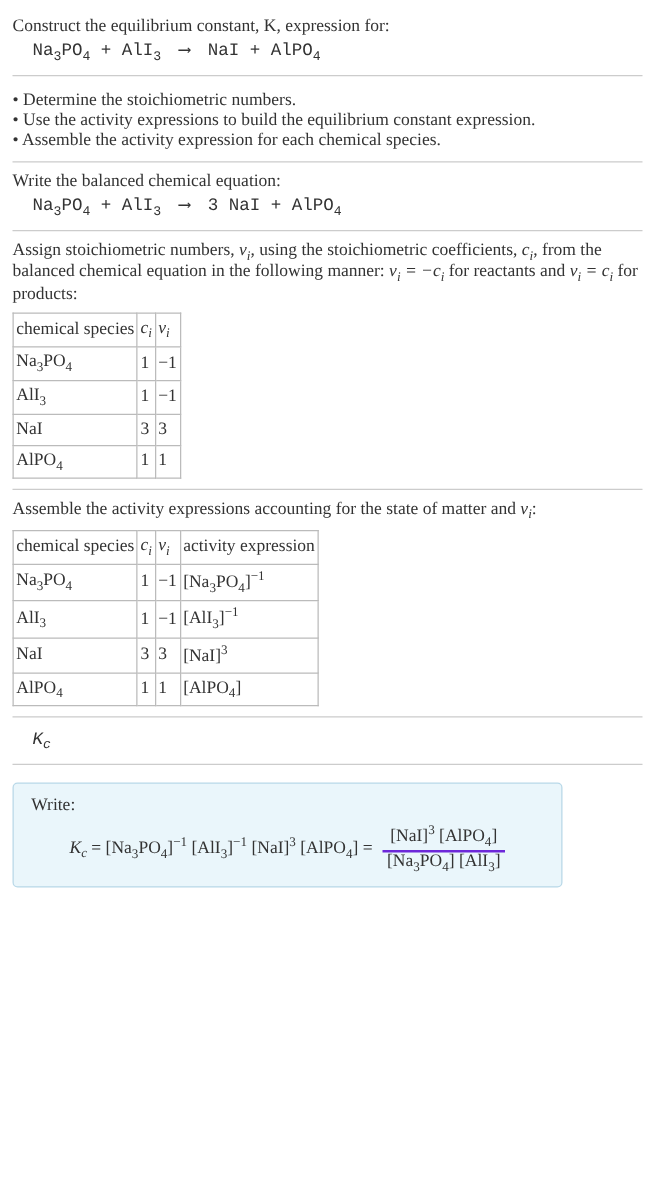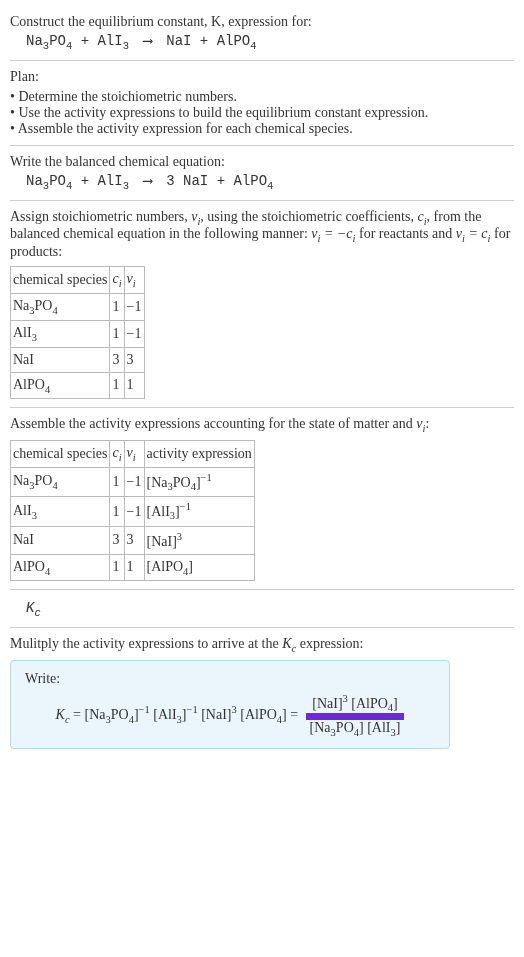--- a/index.html
+++ b/index.html
@@ -55,21 +55,21 @@
       margin-top: 4px;
     }
     .fraction {
       display: inline-block;
       vertical-align: middle;
       text-align: center;
       margin-left: 4px;
     }
     .fraction .num {
       display: block;
-      border-bottom: 7px solid #6d28d9;
+      border-bottom: 2px solid #6d28d9;
       padding: 0 4px;
     }
     .fraction .den {
       display: block;
       padding: 0 4px;
     }
     .kc-symbol {
       font-style: italic;
     }
   </style>
@@ -80,21 +80,20 @@
   <div><span>Construct the equilibrium constant, K, expression for:</span></div>
   <div class="equation">
     <span><span>Na</span><sub>3</sub><span>PO</span><sub>4</sub></span><span><span> + AlI</span><sub>3</sub></span>
     <span class="arrow">⟶</span><span><span> NaI + AlPO</span><sub>4</sub></span>
   </div>
 </div>
 
 <div class="divider"></div>
 
 <div class="section">
-  <div>Plan:</div>
   <div class="bullet-list">
     <div class="bullet-item">• Determine the stoichiometric numbers.</div>
     <div class="bullet-item">• Use the activity expressions to build the equilibrium constant expression.</div>
     <div class="bullet-item">• Assemble the activity expression for each chemical species.</div>
   </div>
 </div>
 
 <div class="divider"></div>
 
 <div class="section">
@@ -186,23 +185,20 @@
 
 <div class="divider"></div>
 
 <div class="section">
   <div class="equation kc-symbol"><span>K</span><sub>c</sub></div>
 </div>
 
 <div class="divider"></div>
 
 <div class="section">
-  <div>
-    <span>Mulitply the activity expressions to arrive at the </span><span class="italic"><span>K</span><sub>c</sub></span><span> expression:</span>
-  </div>
   <div class="answer-box">
     <div class="answer-label">Write:</div>
     <div class="formula-line">
       <span class="italic"><span>K</span><sub>c</sub></span><span> = [Na</span><sub>3</sub><span>PO</span><sub>4</sub><span>]</span><sup>−1</sup><span> [AlI</span><sub>3</sub><span>]</span><sup>−1</sup><span> [NaI]</span><sup>3</sup><span> [AlPO</span><sub>4</sub><span>] = </span><span class="fraction">
         <span class="num"><span>[NaI]</span><sup>3</sup><span> [AlPO</span><sub>4</sub><span>]</span></span>
         <span class="den"><span>[Na</span><sub>3</sub><span>PO</span><sub>4</sub><span>] [AlI</span><sub>3</sub><span>]</span></span>
       </span>
     </div>
   </div>
 </div>

